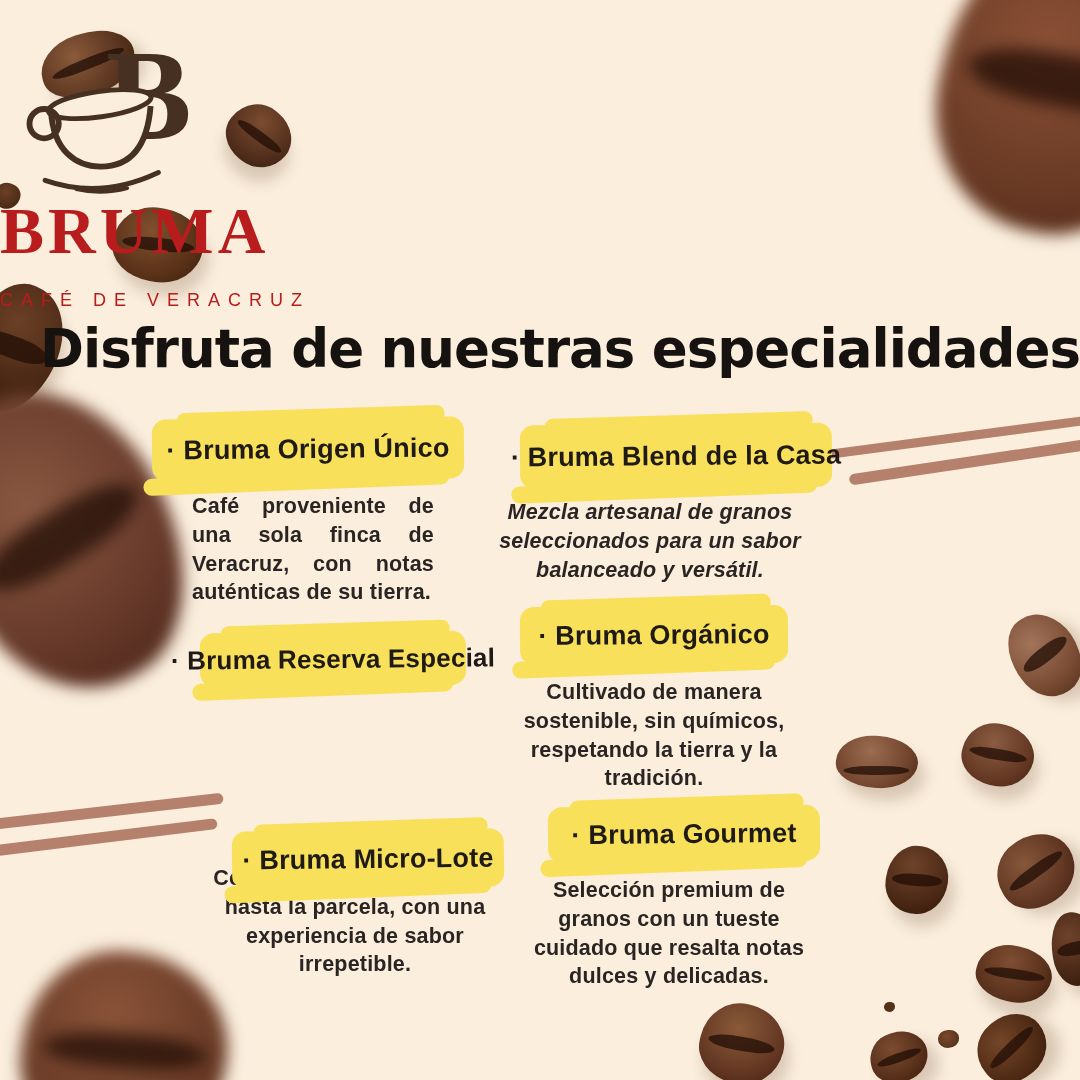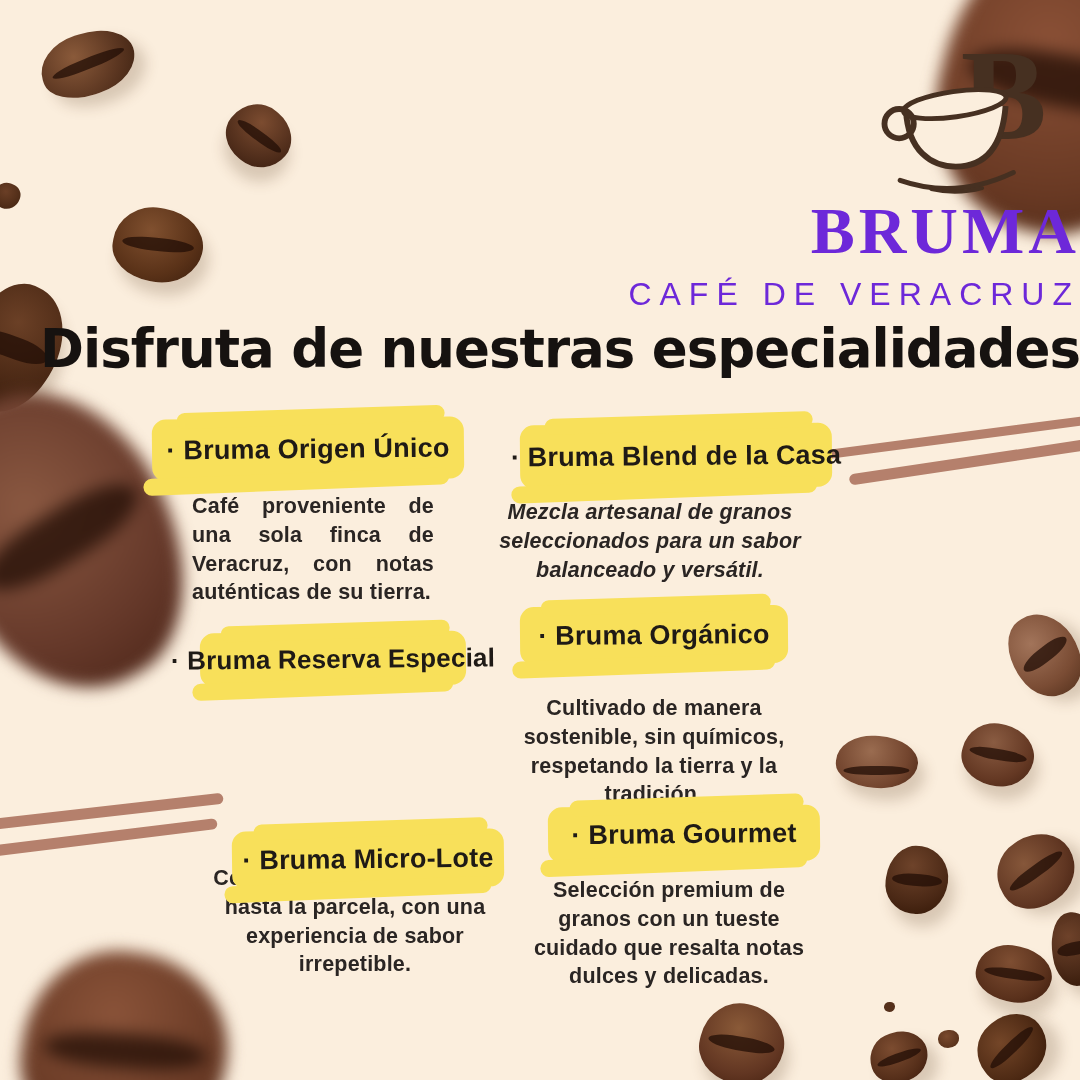--- a/index.html
+++ b/index.html
@@ -11,24 +11,24 @@
   
   .bean{position:absolute;border-radius:48% 52% 50% 50%/55% 50% 55% 45%;
         box-shadow:8px 12px 14px rgba(96,62,38,.22);}
   .bean .crease{position:absolute;left:10%;right:10%;top:41%;height:17%;
         background:rgba(34,14,5,.75);border-radius:50%/60%;transform:rotate(-4deg);}
   .bean.blurred{filter:blur(8px);box-shadow:none;}
   .frag{position:absolute;border-radius:50% 45% 55% 50%;}
   
   .stroke{position:absolute;background:#b5806c;border-radius:8px;}
   
-  .logo-wrap{position:absolute;left:0;right:0;top:26px;text-align:right;color:#6d28d9;padding-left:14px;}
+  .logo-wrap{position:absolute;left:0;right:0;top:26px;text-align:left;color:#b91c1c;}
   .brand{font-family:"Liberation Serif",serif;font-weight:bold;font-size:66px;
          letter-spacing:4px;line-height:1;margin-top:0px;}
-  .tagline{font-size:32px;letter-spacing:8px;margin-top:12px;font-weight:400;}
+  .tagline{font-size:18px;letter-spacing:8px;margin-top:26px;font-weight:400;}
   
   .main-heading{position:absolute;left:0;right:0;top:318px;text-align:right;
       font-size:53px;font-weight:900;color:#161210;letter-spacing:-1px;
       font-family:"DejaVu Sans",sans-serif;white-space:nowrap;}
   
   .hl{position:absolute;background:#f8e05a;border-radius:14px;
       display:flex;align-items:center;justify-content:center;z-index:3;}
   .hl::before{content:"";position:absolute;top:-9px;left:8%;width:86%;height:16px;
       background:#f8e05a;border-radius:9px;transform:rotate(-1.2deg);}
   .hl::after{content:"";position:absolute;bottom:-10px;left:-3%;width:98%;height:17px;
@@ -133,21 +133,21 @@
   </div>
   <div class="desc center" style="left:494px;top:498px;width:312px;font-style:italic;">Mezcla artesanal de granos seleccionados para un sabor balanceado y versátil.</div>
 
   <div class="hl" style="left:200px;top:632px;width:266px;height:54px;transform:rotate(-.6deg);">
     <span class="t" style="font-size:26px;">· Bruma Reserva Especial</span>
   </div>
 
   <div class="hl" style="left:520px;top:606px;width:268px;height:58px;transform:rotate(-.5deg);">
     <span class="t">· Bruma Orgánico</span>
   </div>
-  <div class="desc center" style="left:506px;top:678px;width:296px;margin-top:16px;">Cultivado de manera sostenible, sin químicos, respetando la tierra y la tradición.</div>
+  <div class="desc center" style="left:506px;top:678px;width:296px;">Cultivado de manera sostenible, sin químicos, respetando la tierra y la tradición.</div>
 
   <div class="hl" style="left:232px;top:830px;width:272px;height:58px;transform:rotate(-.7deg);">
     <span class="t">· Bruma Micro-Lote</span>
   </div>
   <div class="desc center" style="left:192px;top:864px;width:326px;">Cosecha reducida, trazable hasta la parcela, con una experiencia de sabor irrepetible.</div>
 
   <div class="hl" style="left:548px;top:806px;width:272px;height:56px;transform:rotate(-.6deg);">
     <span class="t">· Bruma Gourmet</span>
   </div>
   <div class="desc center" style="left:514px;top:876px;width:310px;">Selección premium de granos con un tueste cuidado que resalta notas dulces y delicadas.</div>

